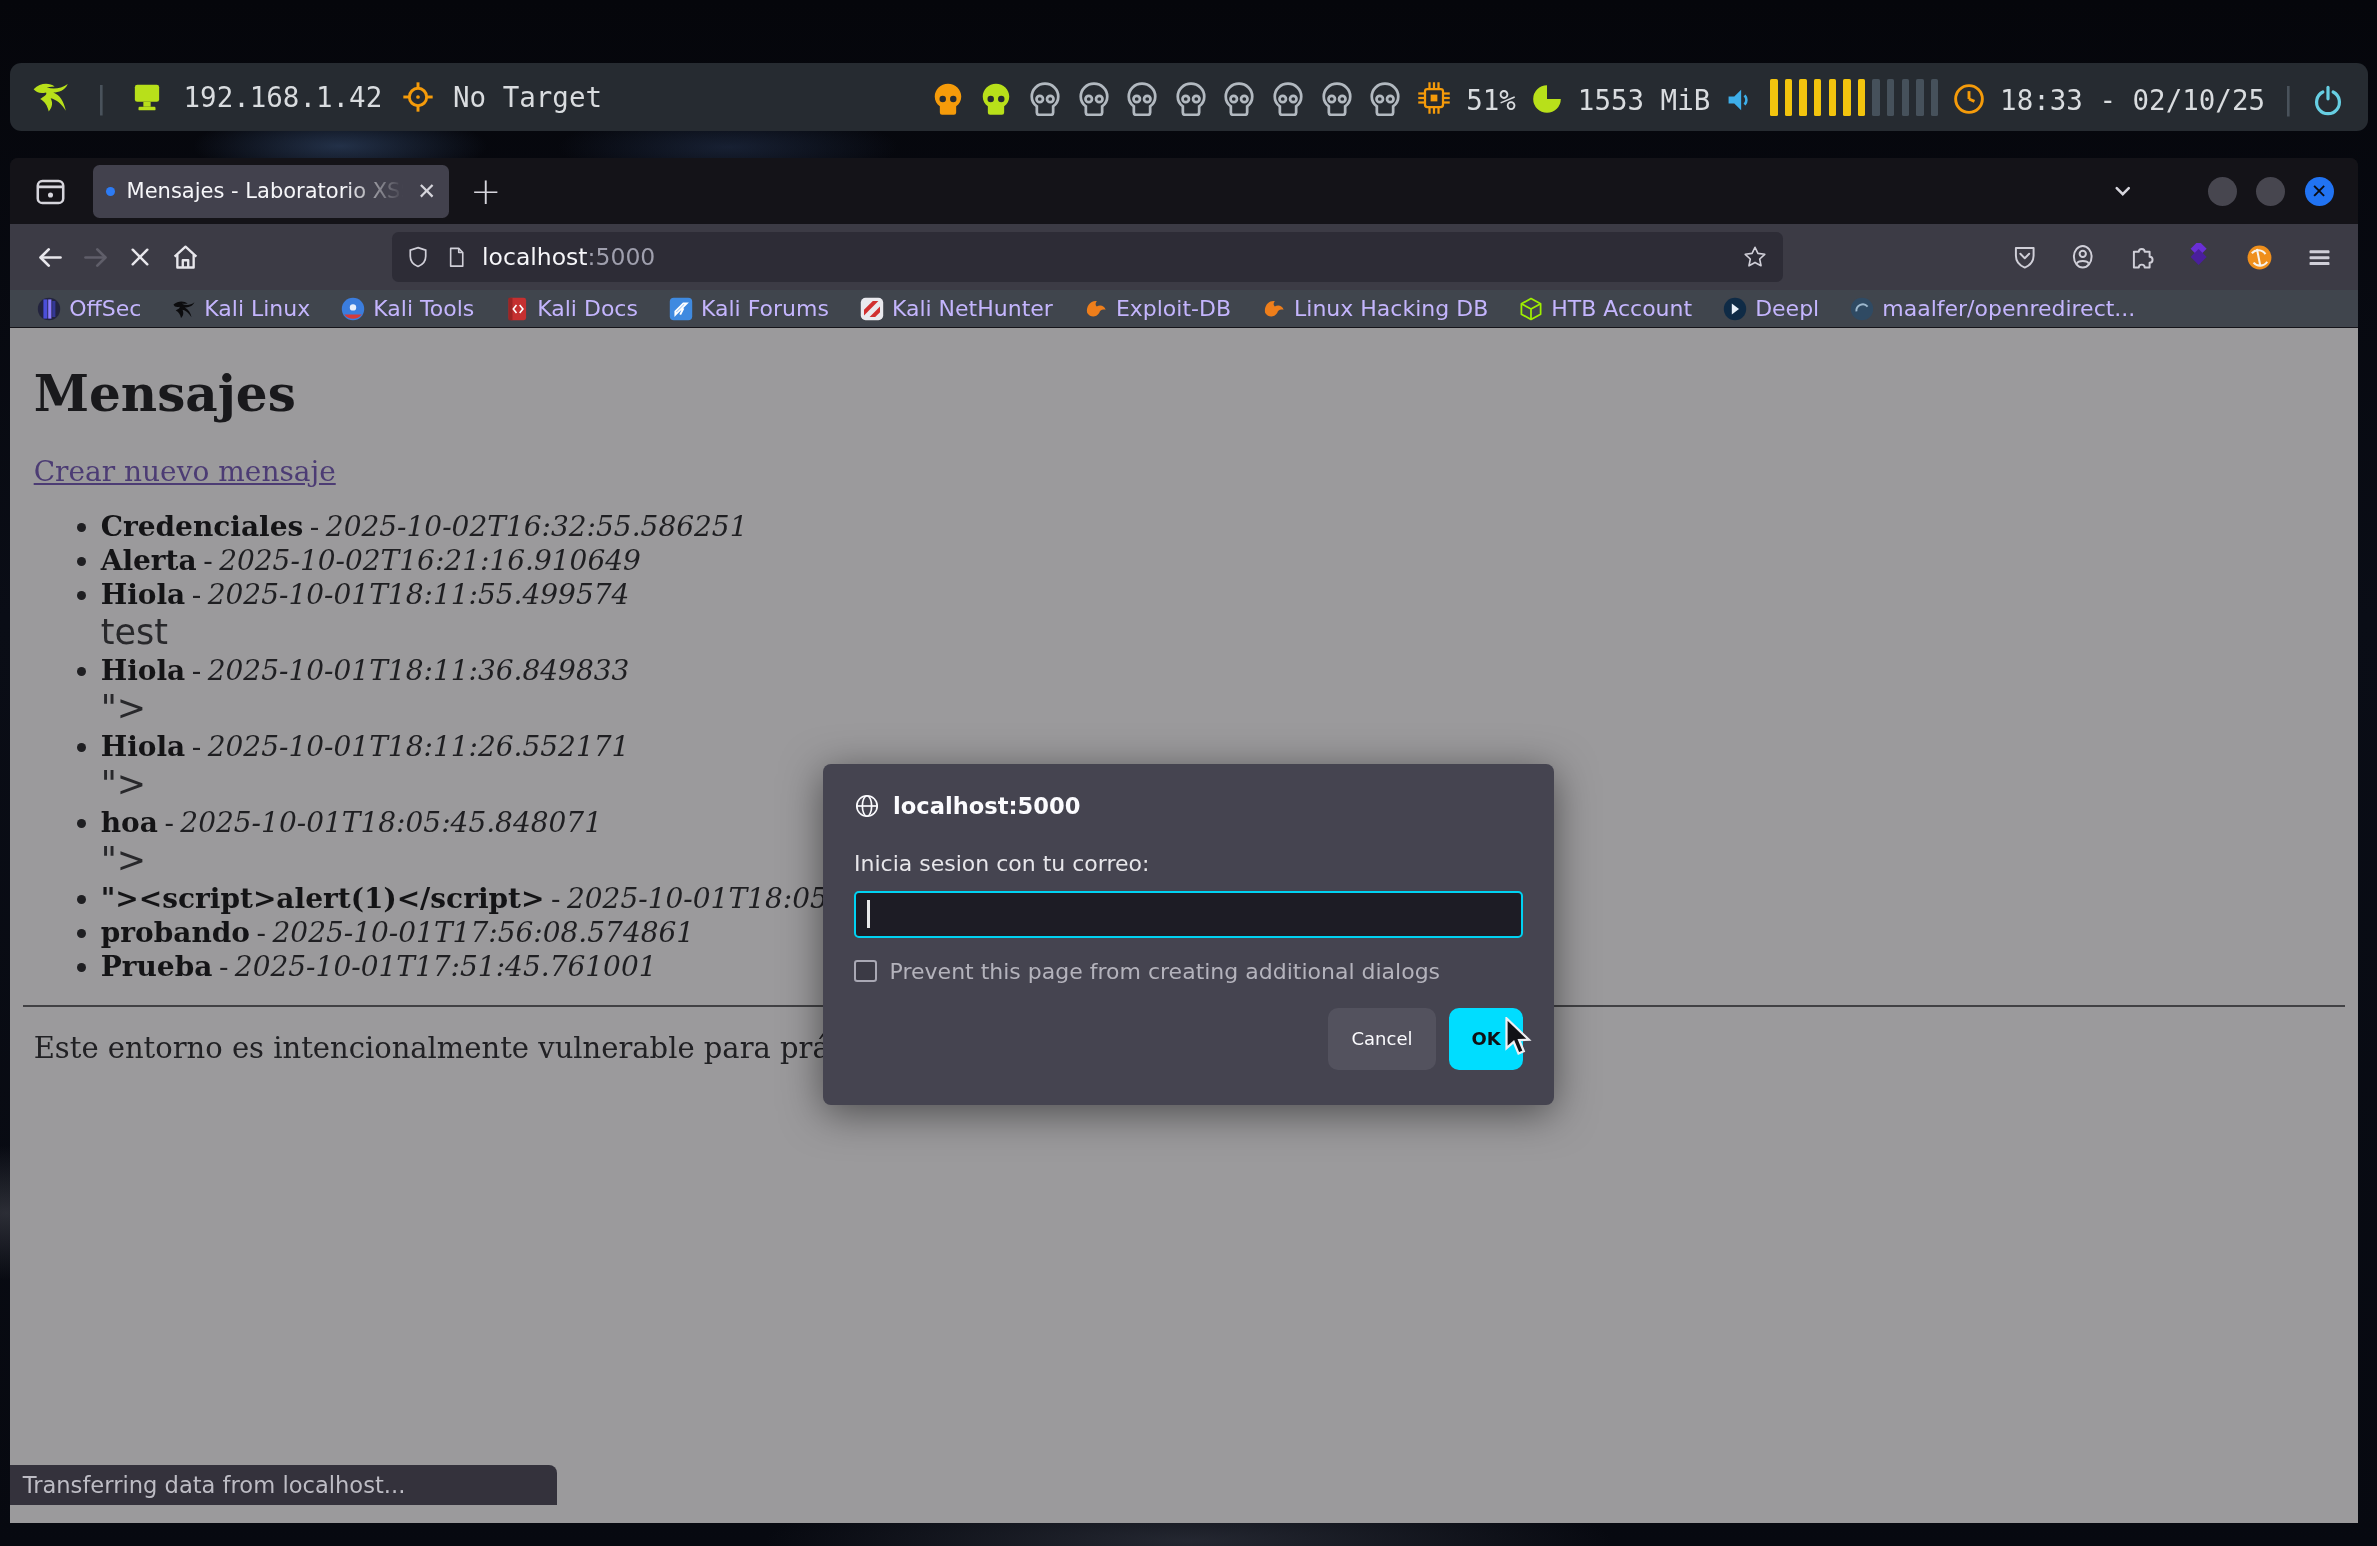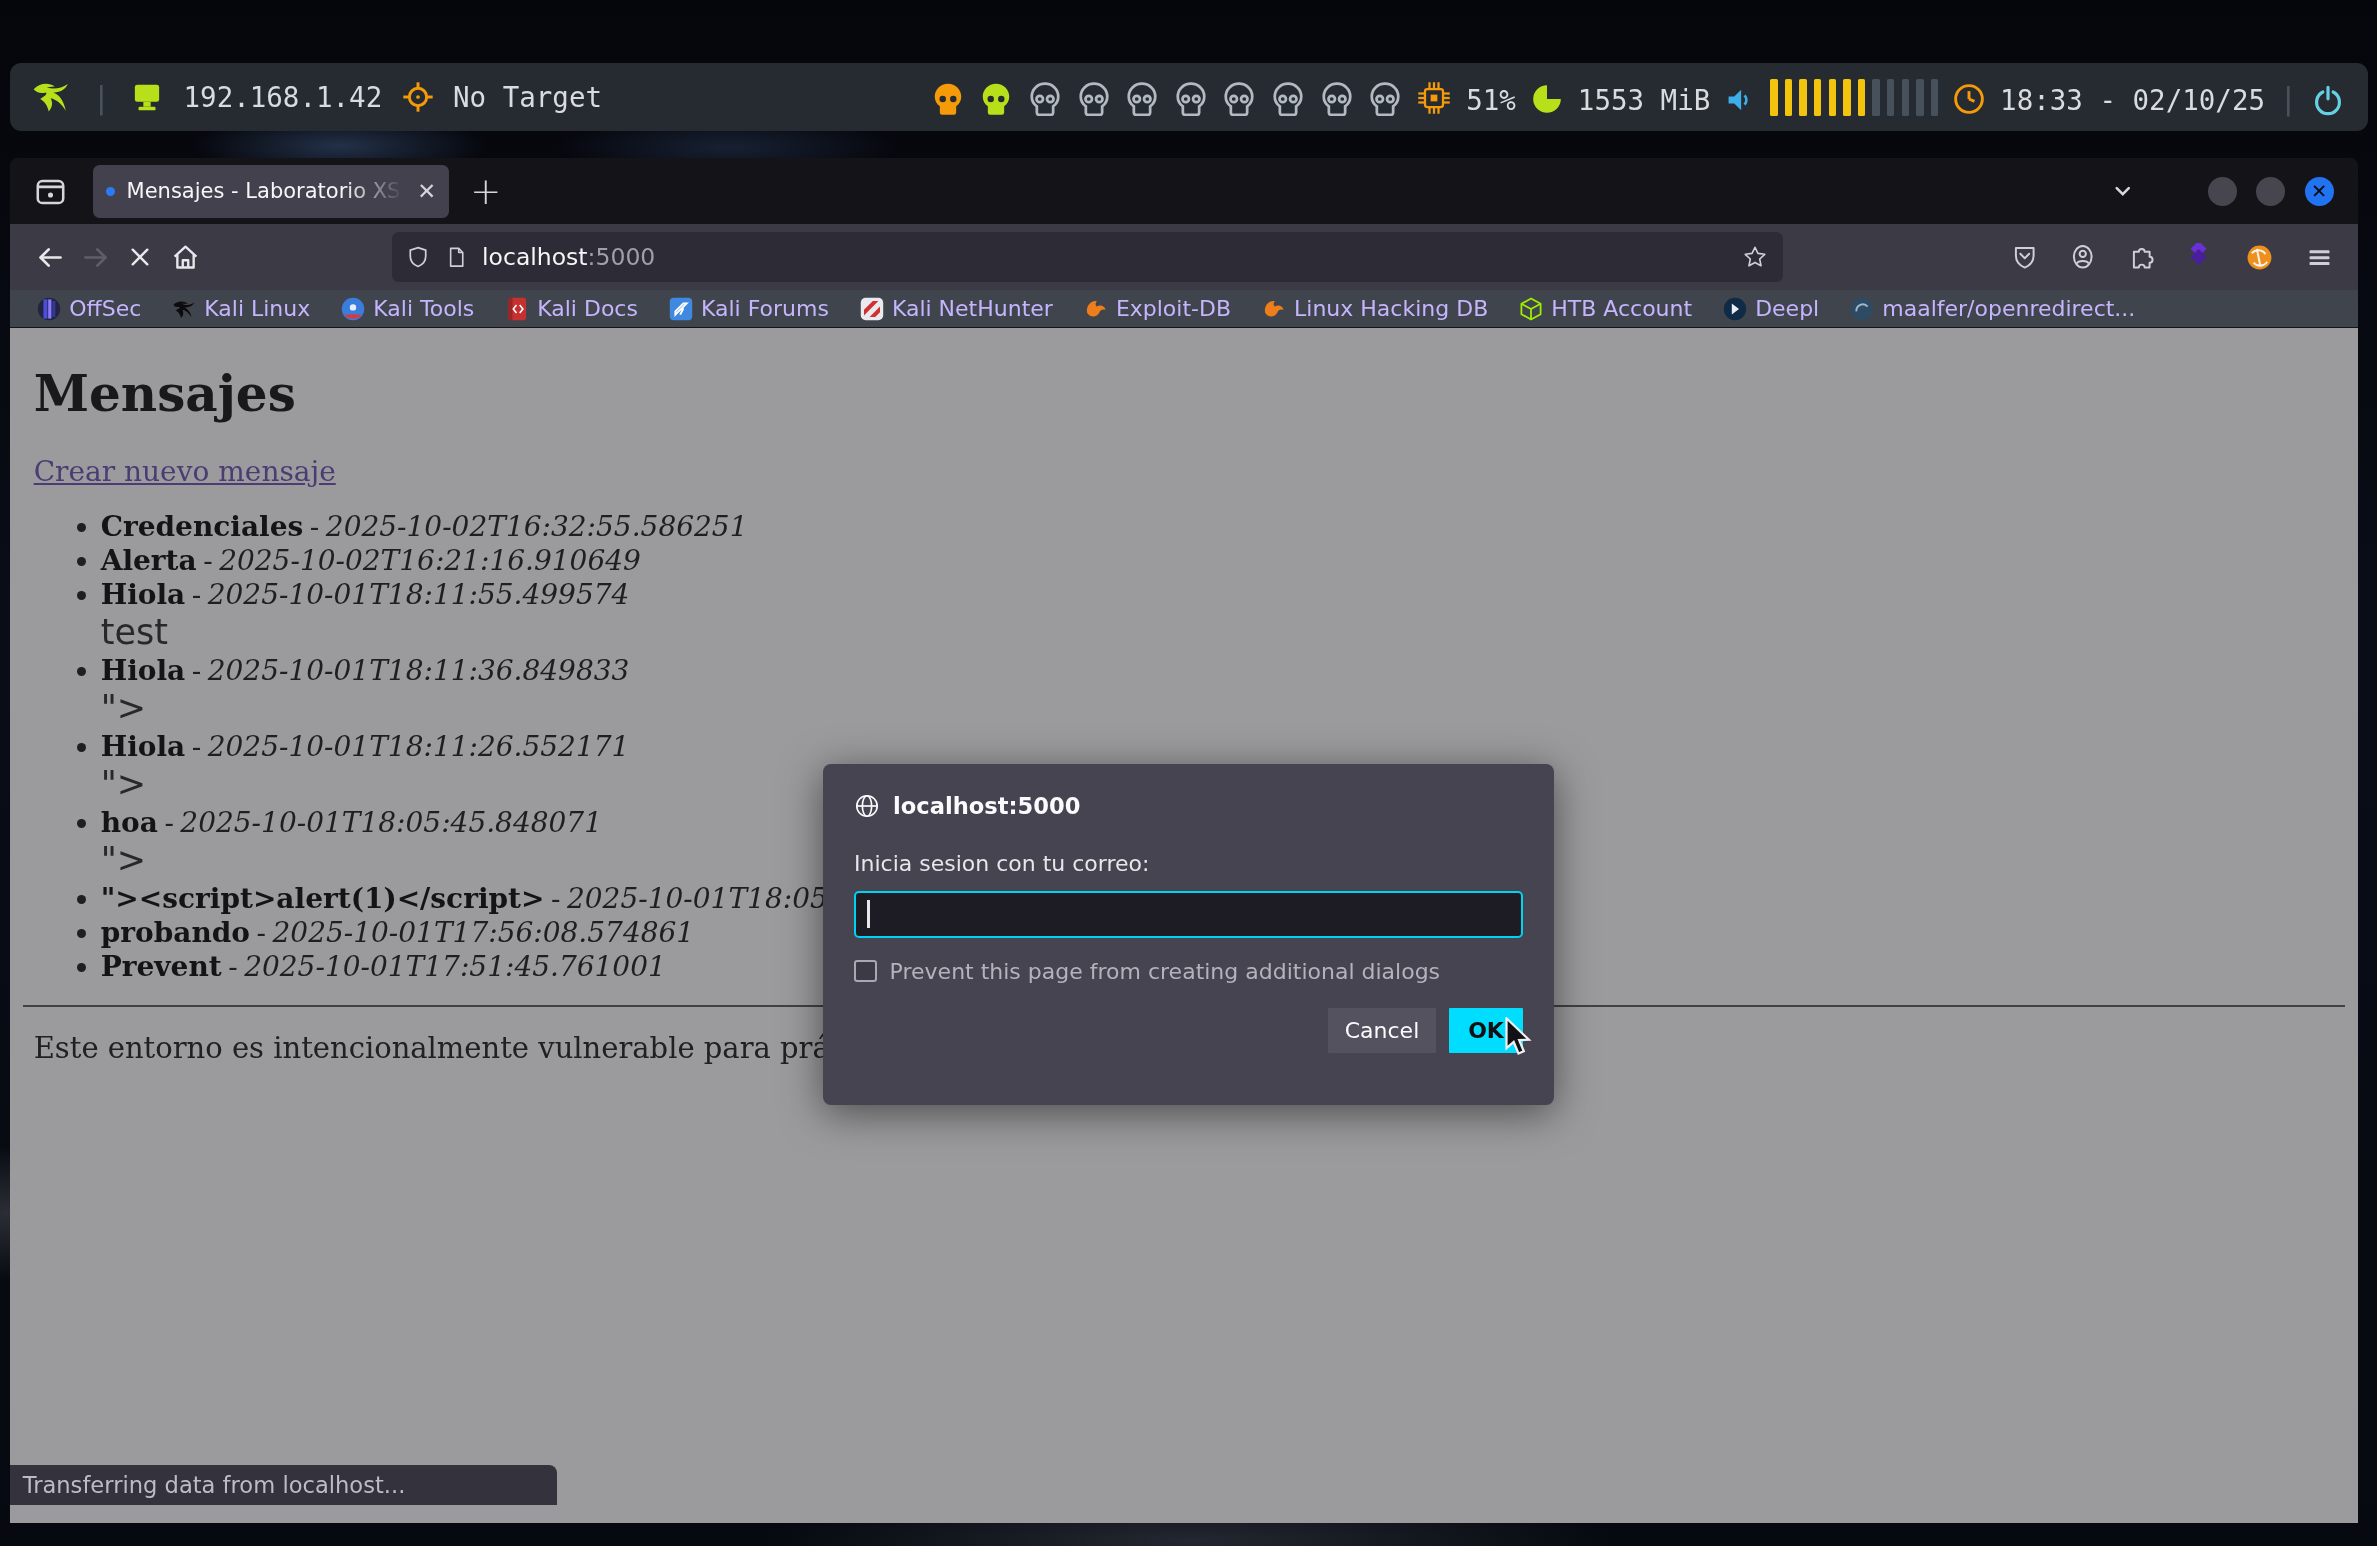--- a/index.html
+++ b/index.html
@@ -79,21 +79,21 @@
           box-shadow:0 8px 40px rgba(0,0,0,.5);padding:29px 31px;box-sizing:border-box;z-index:5;
           color:#fbfbfe;font-size:22px;}
   .dlg-title{display:flex;align-items:center;gap:13px;font-size:22.6px;font-weight:600;}
   .dlg-msg{margin-top:32px;color:#e7e6ea;}
   .dlg-input{margin-top:14.6px;height:47px;background:#1d1c25;border:2.4px solid #00d2f2;border-radius:4.9px;
              display:flex;align-items:center;box-sizing:border-box;}
   .caret{width:2.4px;height:27.5px;background:#e8e8ea;margin-left:11.3px;}
   .dlg-check{margin-top:21px;display:flex;align-items:center;gap:13px;color:#b4b3bc;}
   .checkbox{width:22.6px;height:22.6px;border:2.4px solid #a9a8b4;border-radius:3.2px;background:#3b3a45;box-sizing:border-box;flex:none;}
   .dlg-buttons{margin-top:24px;display:flex;justify-content:flex-end;gap:13px;}
-  .btn{height:45px;border-radius:1px;display:flex;align-items:center;justify-content:center;font-size:22px;}
+  .btn{height:62px;border-radius:10px;display:flex;align-items:center;justify-content:center;font-size:18px;}
   .btn.cancel{width:108px;background:#53525e;color:#fbfbfe;}
   .btn.ok{width:74px;background:#00ddff;color:#101014;font-weight:600;}
   .cursor{position:absolute;left:1504px;top:1017px;z-index:6;}
   svg{display:block;}
 </style>
 </head>
 <body>
 
 <svg width="0" height="0" style="position:absolute">
     <defs>
@@ -474,21 +474,21 @@
       <a class="newmsg">Crear nuevo mensaje</a>
       <ul class="msglist">
         <li><b>Credenciales</b><span class="sep">-</span><i>2025-10-02T16:32:55.586251</i></li>
         <li><b>Alerta</b><span class="sep">-</span><i>2025-10-02T16:21:16.910649</i></li>
         <li><b>Hiola</b><span class="sep">-</span><i>2025-10-01T18:11:55.499574</i><div class="msg-body">test</div></li>
         <li><b>Hiola</b><span class="sep">-</span><i>2025-10-01T18:11:36.849833</i><div class="msg-body">"&gt;</div></li>
         <li><b>Hiola</b><span class="sep">-</span><i>2025-10-01T18:11:26.552171</i><div class="msg-body">"&gt;</div></li>
         <li><b>hoa</b><span class="sep">-</span><i>2025-10-01T18:05:45.848071</i><div class="msg-body">"&gt;</div></li>
         <li><b>"&gt;&lt;script&gt;alert(1)&lt;/script&gt;</b><span class="sep">-</span><i>2025-10-01T18:05:32.</i></li>
         <li><b>probando</b><span class="sep">-</span><i>2025-10-01T17:56:08.574861</i></li>
-        <li><b>Prevent</b><span class="sep">-</span><i>2025-10-01T17:51:45.761001</i></li>
+        <li><b>Prueba</b><span class="sep">-</span><i>2025-10-01T17:51:45.761001</i></li>
       </ul>
       <hr>
       <p class="footer-note">Este entorno es intencionalmente vulnerable para práctica.</p>
       <div class="status-tooltip">
         <span>Transferring data from localhost...</span>
       </div>
     </div>
   </div>
 
   <div class="dialog">

